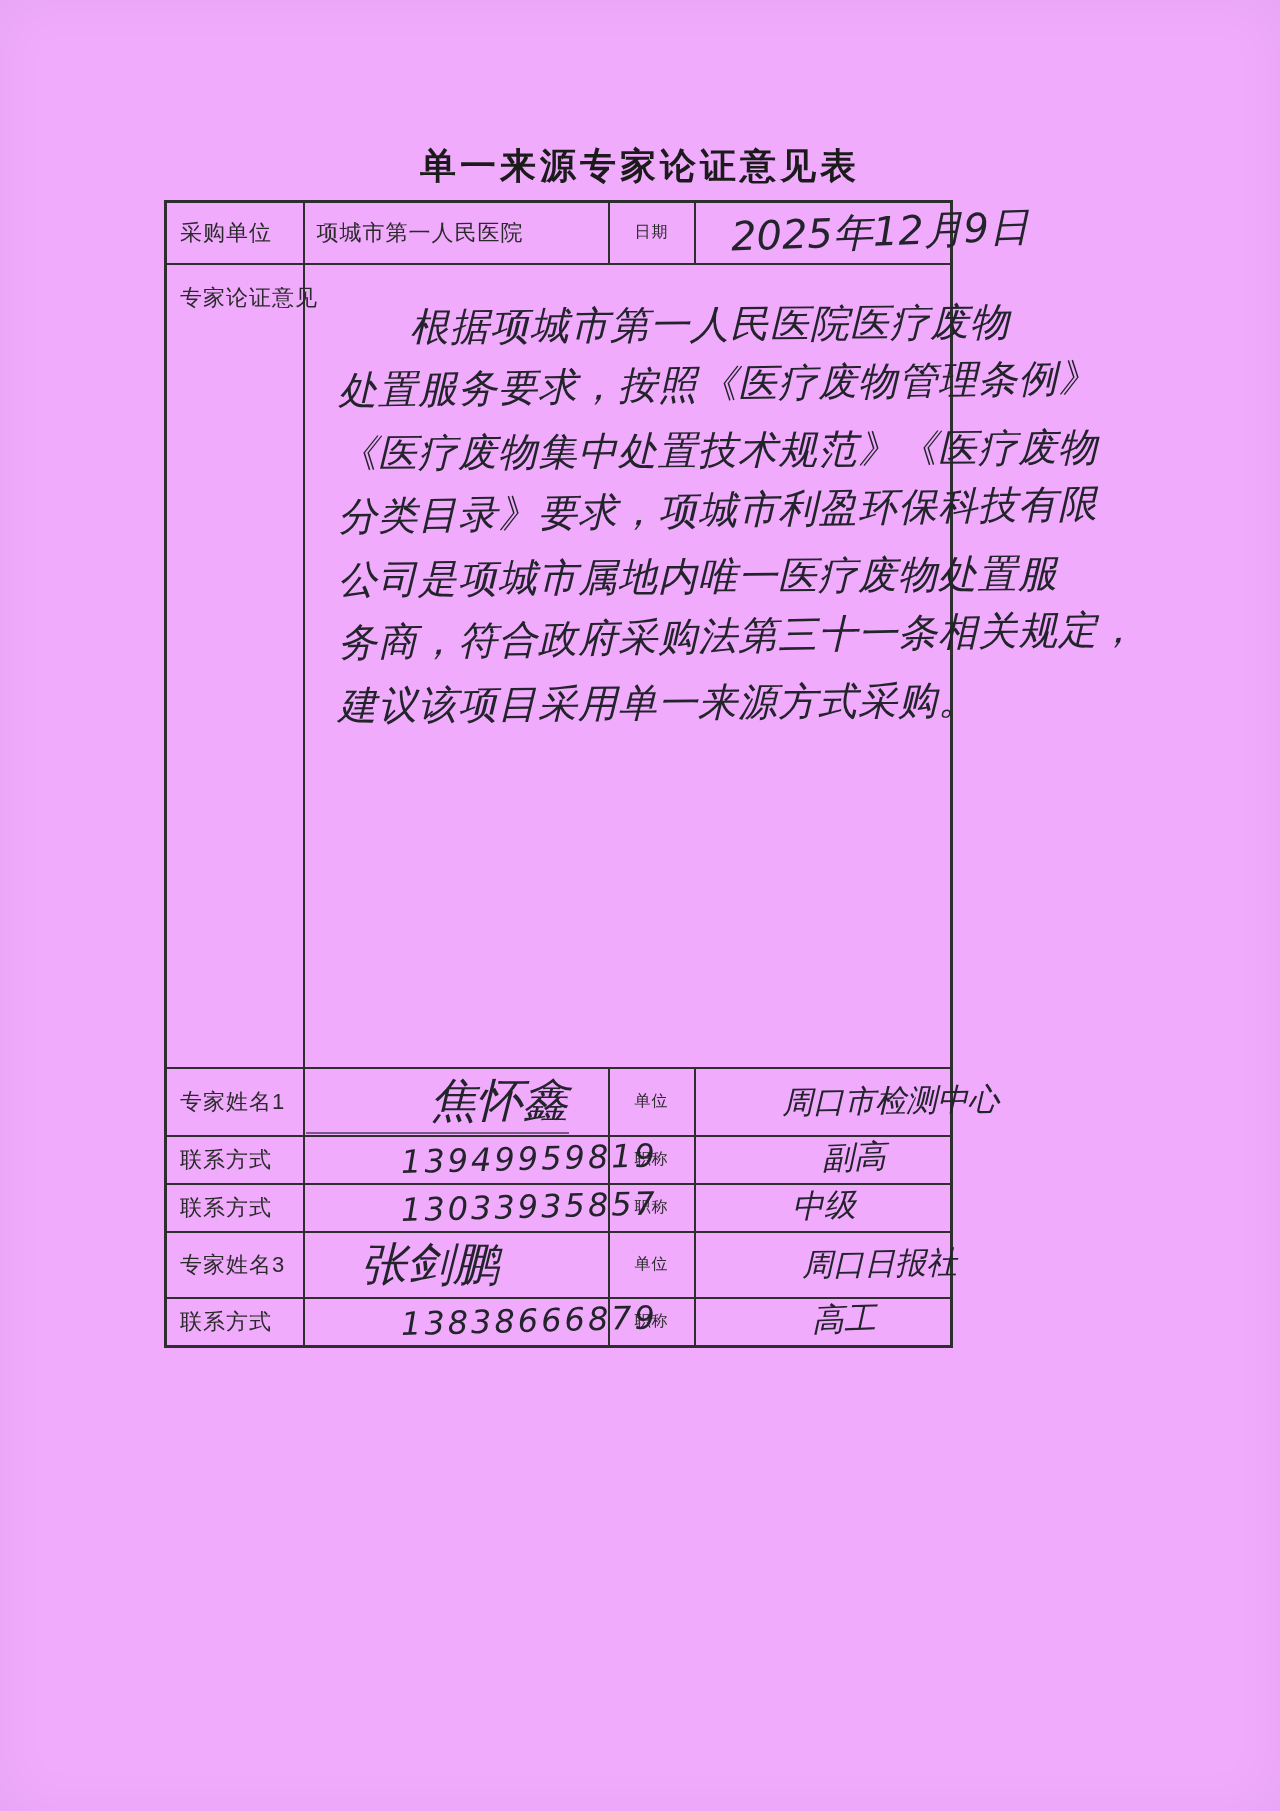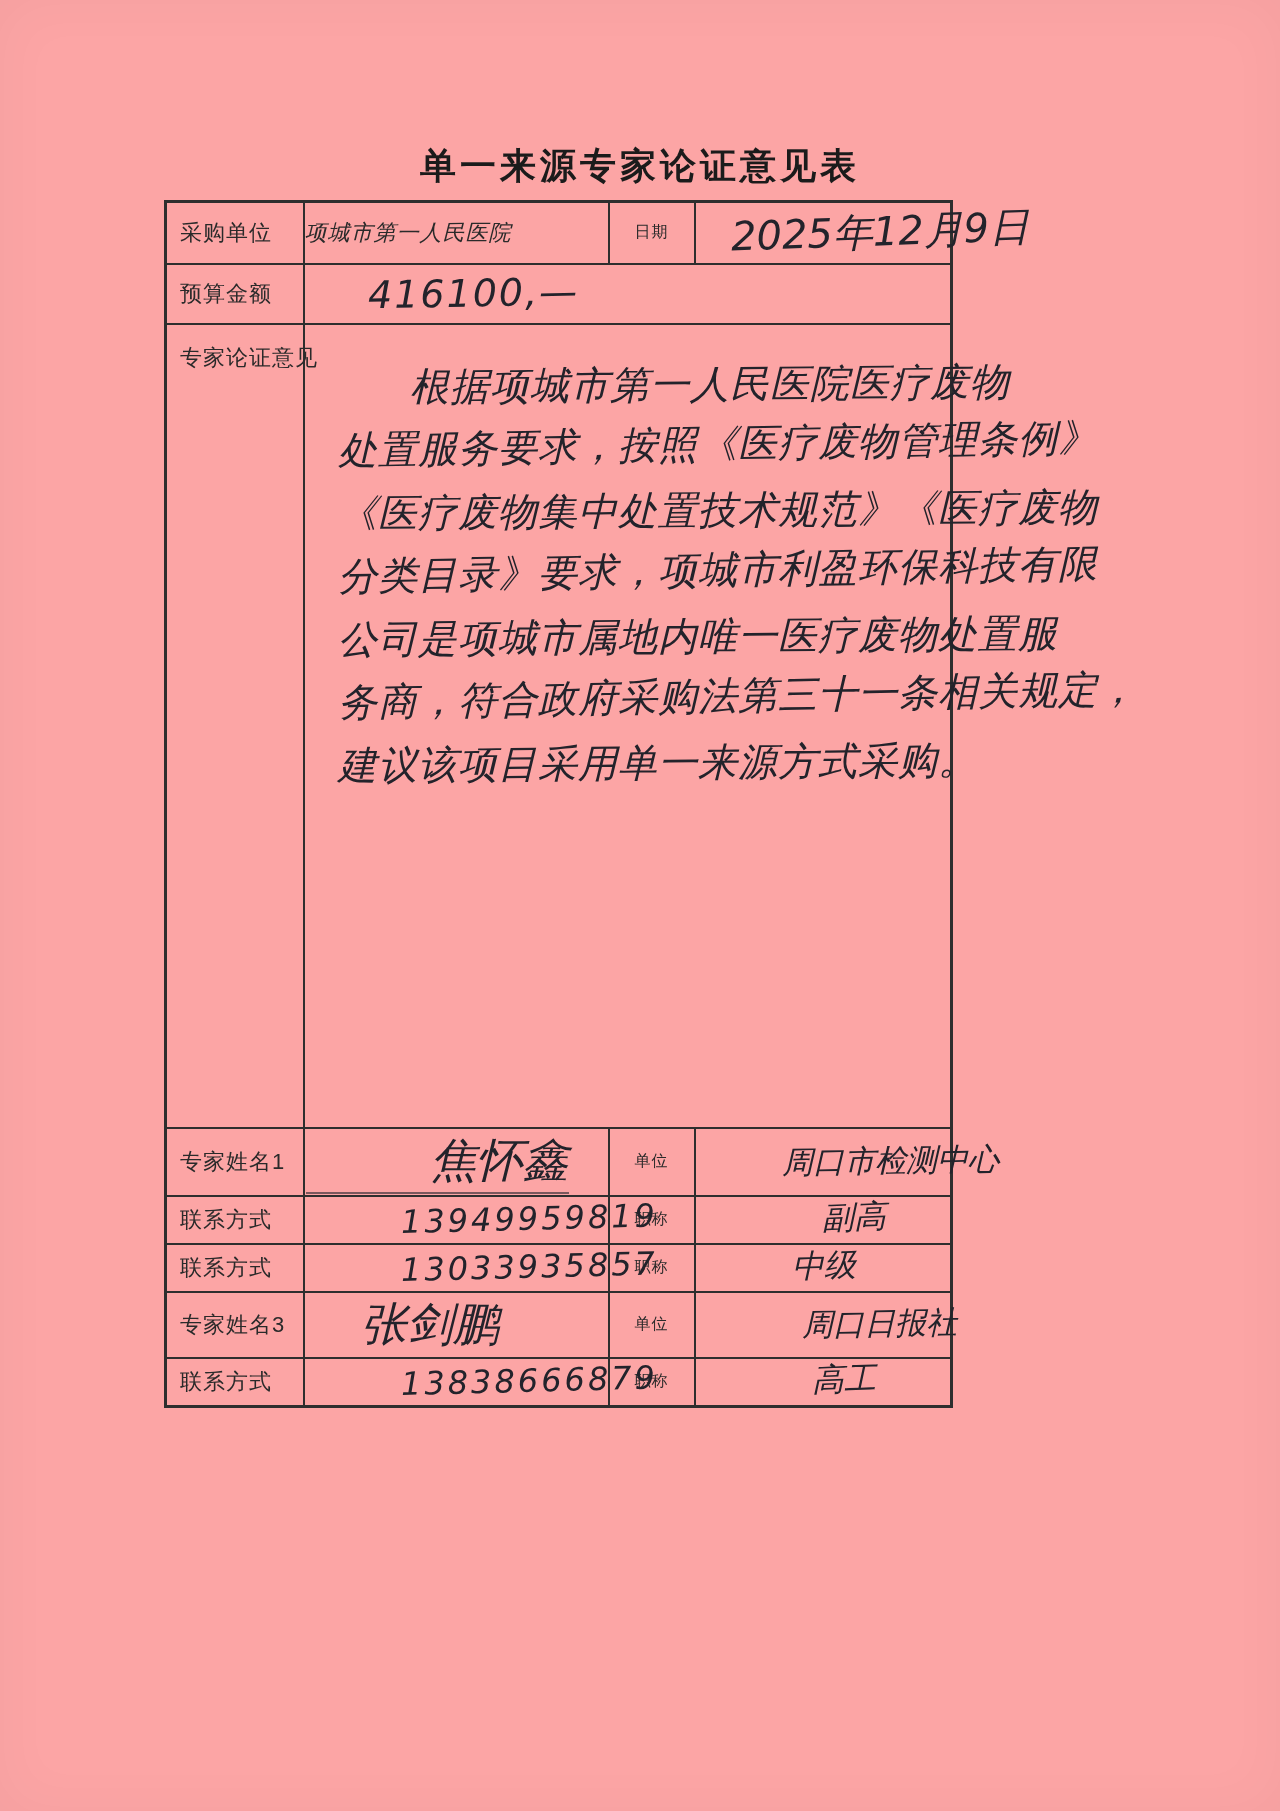--- a/index.html
+++ b/index.html
@@ -1,19 +1,19 @@
 <!DOCTYPE html>
 <html><head>
 <meta charset="utf-8">
 <style>
   html,body{margin:0;padding:0;}
   body{background:#e8e8e6;font-family:"Liberation Sans",sans-serif;}
   .page{
     position:relative;width:1280px;height:1811px;margin:0 auto;
-    background:#fca5a5;overflow:hidden;
+    background:#f0abfc;overflow:hidden;
     box-shadow:inset 0 0 60px rgba(0,0,0,0.035);
   }
   .doc-title{
     position:absolute;top:142px;left:0;width:100%;
     text-align:center;font-size:36px;font-weight:700;
     letter-spacing:4px;color:#1b1b1b;
   }
   table.form{
     position:absolute;left:164px;top:200px;width:786px;
     border-collapse:collapse;table-layout:fixed;
@@ -24,21 +24,21 @@
   tr.r-std{height:62px;} tr.r-proj{height:58px;} tr.r-budget{height:60px;}
   tr.r-opinion{height:804px;} tr.r-exp{height:48px;}
   .label-cell{
     font-size:22px;color:#2a2a2a;padding-left:13px;
     font-weight:500;letter-spacing:1px;white-space:nowrap;
   }
   .small-label{
     font-size:16px;color:#2a2a2a;text-align:center;
     font-weight:500;letter-spacing:1px;
   }
-  .printed-value{font-size:22px;color:#2a2a2a;padding-left:0;letter-spacing:1px;white-space:nowrap;font-style:italic;}
+  .printed-value{font-size:22px;color:#2a2a2a;padding-left:12px;letter-spacing:1px;white-space:nowrap;}
   .top-align{vertical-align:top !important;}
   .opinion-label{padding-top:18px;}
   
   .hw{
     font-family:"DejaVu Sans",cursive;font-style:italic;
     color:#23232b;white-space:nowrap;
   }
   .hw-date{font-size:40px;padding-left:34px;display:inline-block;transform:rotate(-2deg);}
   .hw-budget{font-size:38px;padding-left:62px;display:inline-block;transform:rotate(-1deg);letter-spacing:2px;}
   .opinion-block{padding:30px 6px 0 32px;}
@@ -76,26 +76,20 @@
         <tr class="r-std">
       <td class="label-cell">采购单位</td>
       <td class="printed-value">项城市第一人民医院</td>
       <td class="small-label">日期</td>
       <td>
         <span class="hw hw-date">2025年12月9日</span>
       </td>
     </tr>
 
 
-    <tr class="r-budget">
-      <td class="label-cell">预算金额</td>
-      <td colspan="3">
-        <span class="hw hw-budget">416100,—</span>
-      </td>
-    </tr>
 
     <tr class="r-opinion">
       <td class="label-cell top-align opinion-label">专家论证意见</td>
       <td colspan="3" class="top-align">
         <div class="opinion-block hw">
           <div class="opinion-line">根据项城市第一人民医院医疗废物</div>
           <div class="opinion-line">处置服务要求，按照《医疗废物管理条例》</div>
           <div class="opinion-line">《医疗废物集中处置技术规范》《医疗废物</div>
           <div class="opinion-line">分类目录》要求，项城市利盈环保科技有限</div>
           <div class="opinion-line">公司是项城市属地内唯一医疗废物处置服</div>

